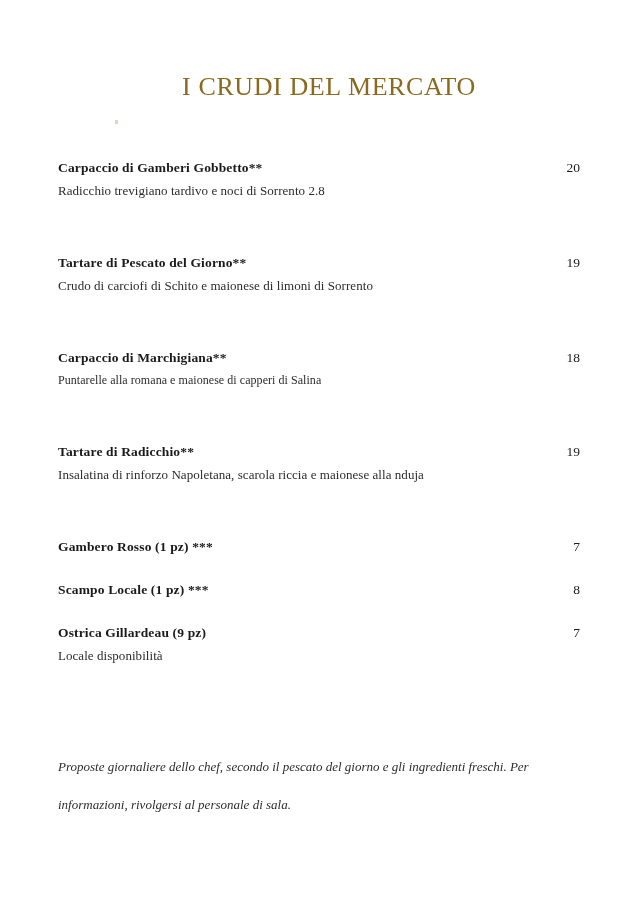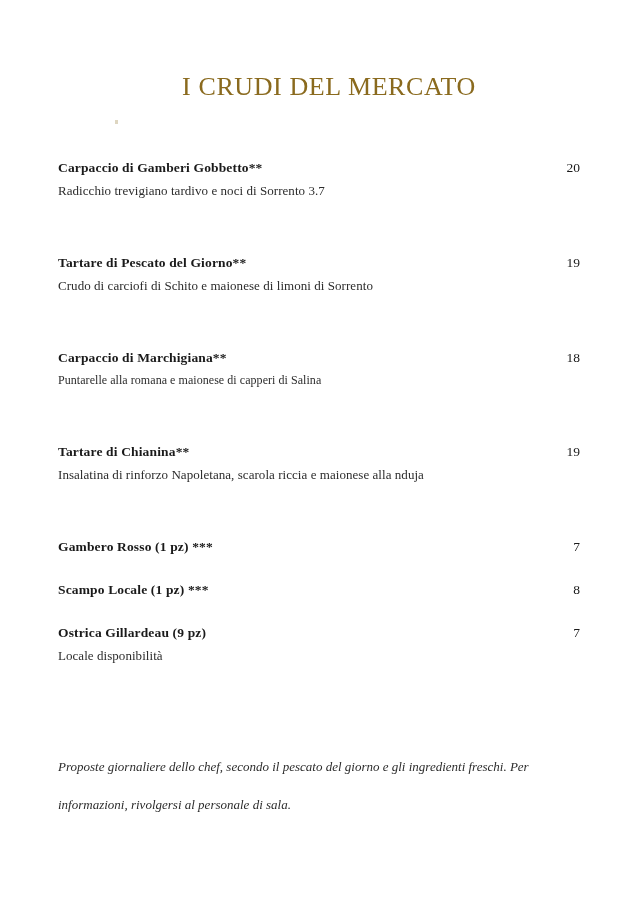--- a/index.html
+++ b/index.html
@@ -134,42 +134,42 @@
 
   <div class="speck"></div>
 
   <div class="items">
 
     <div class="menu-item">
       <div class="item-head">
         <span class="item-name">Carpaccio di Gamberi Gobbetto**</span>
         <span class="item-price">20</span>
       </div>
-      <div class="item-desc">Radicchio trevigiano tardivo e noci di Sorrento 3.7</div>
+      <div class="item-desc">Radicchio trevigiano tardivo e noci di Sorrento 2.8</div>
     </div>
 
     <div class="menu-item">
       <div class="item-head">
         <span class="item-name">Tartare di Pescato del Giorno**</span>
         <span class="item-price">19</span>
       </div>
       <div class="item-desc">Crudo di carciofi di Schito e maionese di limoni di Sorrento</div>
     </div>
 
     <div class="menu-item">
       <div class="item-head">
         <span class="item-name">Carpaccio di Marchigiana**</span>
         <span class="item-price">18</span>
       </div>
       <div class="item-desc small">Puntarelle alla romana e maionese di capperi di Salina</div>
     </div>
 
     <div class="menu-item">
       <div class="item-head">
-        <span class="item-name">Tartare di Chianina**</span>
+        <span class="item-name">Tartare di Radicchio**</span>
         <span class="item-price">19</span>
       </div>
       <div class="item-desc">Insalatina di rinforzo Napoletana, scarola riccia e maionese alla nduja</div>
     </div>
 
     <div class="menu-item no-desc">
       <div class="item-head">
         <span class="item-name">Gambero Rosso (1 pz) ***</span>
         <span class="item-price">7</span>
       </div>

